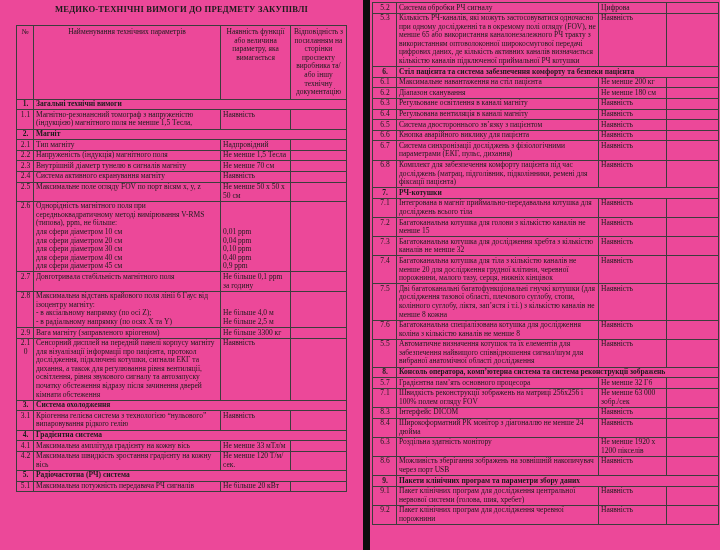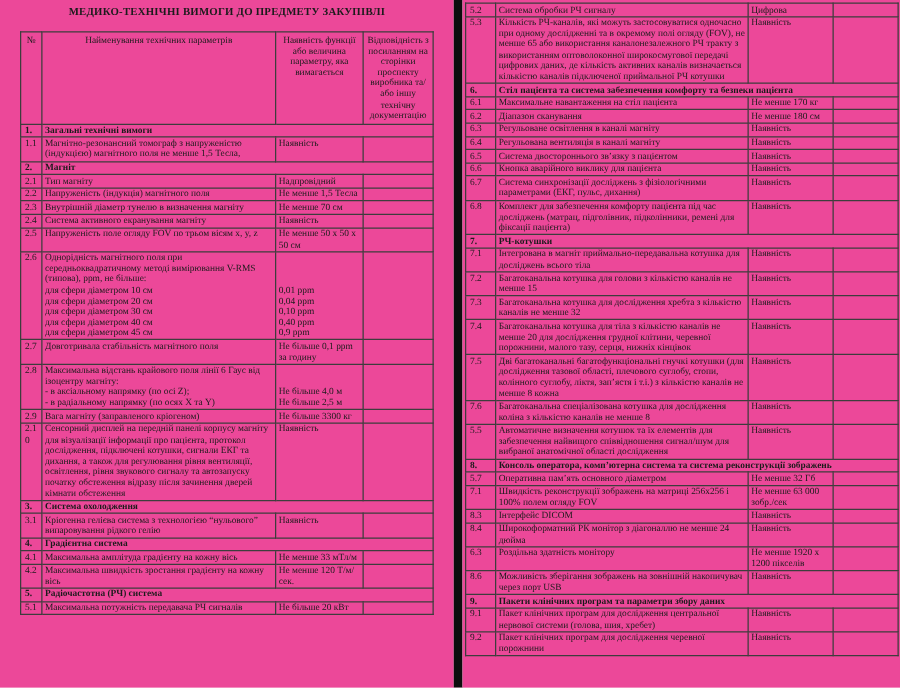--- a/index.html
+++ b/index.html
@@ -12,21 +12,21 @@
   .page-right{left:370px;width:350px;}
   .doc-title{position:absolute;left:0;top:4px;width:363px;text-align:center;
              font-weight:bold;font-size:8.6px;letter-spacing:.2px;}
   table.req-table{border-collapse:collapse;table-layout:fixed;font-size:7.5px;line-height:8.6px;}
   table.req-table.left{position:absolute;left:16px;top:25px;width:330px;}
   table.req-table.right{position:absolute;left:2px;top:2px;width:346px;}
   .req-table td,.req-table th{border:1px solid #3d3d3d;vertical-align:top;
      padding:.5px 2px;overflow:hidden;word-wrap:break-word;overflow-wrap:break-word;}
   .req-table th{font-weight:normal;text-align:center;padding:2px 1px;}
   .c-name,.c-val{white-space:pre-line;text-align:left;}
-  td.c-num{text-align:left;padding-left:3px;}
+  td.c-num{text-align:center;padding-left:3px;}
   tr.section td{font-weight:bold;}
 </style>
 </head>
 <body>
 
 <div class="canvas">
 
   <div class="page page-left">
     <div class="doc-title">МЕДИКО-ТЕХНІЧНІ ВИМОГИ ДО ПРЕДМЕТУ ЗАКУПІВЛІ</div>
     <table class="req-table left">
@@ -66,33 +66,33 @@
             <td class="c-comp"></td>
           </tr>
           <tr>
             <td class="c-num">2.2</td>
             <td class="c-name">Напруженість (індукція) магнітного поля</td>
             <td class="c-val">Не менше 1,5 Тесла</td>
             <td class="c-comp"></td>
           </tr>
           <tr>
             <td class="c-num">2.3</td>
-            <td class="c-name">Внутрішній діаметр тунелю в визначення магніту</td>
+            <td class="c-name">Внутрішній діаметр тунелю в сигналів магніту</td>
             <td class="c-val">Не менше 70 см</td>
             <td class="c-comp"></td>
           </tr>
           <tr>
             <td class="c-num">2.4</td>
             <td class="c-name">Система активного екранування магніту</td>
             <td class="c-val">Наявність</td>
             <td class="c-comp"></td>
           </tr>
           <tr>
             <td class="c-num">2.5</td>
-            <td class="c-name">Напруженість поле огляду FOV по трьом вісям x, y, z</td>
+            <td class="c-name">Максимальне поле огляду FOV по порт вісям x, y, z</td>
             <td class="c-val">Не менше 50 x 50 x 50 см</td>
             <td class="c-comp"></td>
           </tr>
           <tr>
             <td class="c-num">2.6</td>
             <td class="c-name">Однорідність магнітного поля при
 середньоквадратичному методі вимірювання V-RMS
 (типова), ppm, не більше:
 для сфери діаметром 10 см
 для сфери діаметром 20 см
@@ -202,21 +202,21 @@
             <td class="c-val">Наявність</td>
             <td class="c-comp"></td>
           </tr>
           <tr class="section">
             <td class="c-num">6.</td>
             <td class="c-name" colspan="3">Стіл пацієнта та система забезпечення комфорту та безпеки пацієнта</td>
           </tr>
           <tr>
             <td class="c-num">6.1</td>
             <td class="c-name">Максимальне навантаження на стіл пацієнта</td>
-            <td class="c-val">Не менше 170 кг</td>
+            <td class="c-val">Не менше 200 кг</td>
             <td class="c-comp"></td>
           </tr>
           <tr>
             <td class="c-num">6.2</td>
             <td class="c-name">Діапазон сканування</td>
             <td class="c-val">Не менше 180 см</td>
             <td class="c-comp"></td>
           </tr>
           <tr>
             <td class="c-num">6.3</td>
@@ -299,21 +299,21 @@
             <td class="c-name">Автоматичне визначення котушок та їх елементів для забезпечення найвищого співвідношення сигнал/шум для вибраної анатомічної області дослідження</td>
             <td class="c-val">Наявність</td>
             <td class="c-comp"></td>
           </tr>
           <tr class="section">
             <td class="c-num">8.</td>
             <td class="c-name" colspan="3">Консоль оператора, комп’ютерна система та система реконструкції зображень</td>
           </tr>
           <tr>
             <td class="c-num">5.7</td>
-            <td class="c-name">Оперативна пам’ять основного діаметром</td>
+            <td class="c-name">Градієнтна пам’ять основного процесора</td>
             <td class="c-val">Не менше 32 Гб</td>
             <td class="c-comp"></td>
           </tr>
           <tr>
             <td class="c-num">7.1</td>
             <td class="c-name">Швидкість реконструкції зображень на матриці 256x256 і 100% полем огляду FOV</td>
             <td class="c-val">Не менше 63 000 зобр./сек</td>
             <td class="c-comp"></td>
           </tr>
           <tr>

